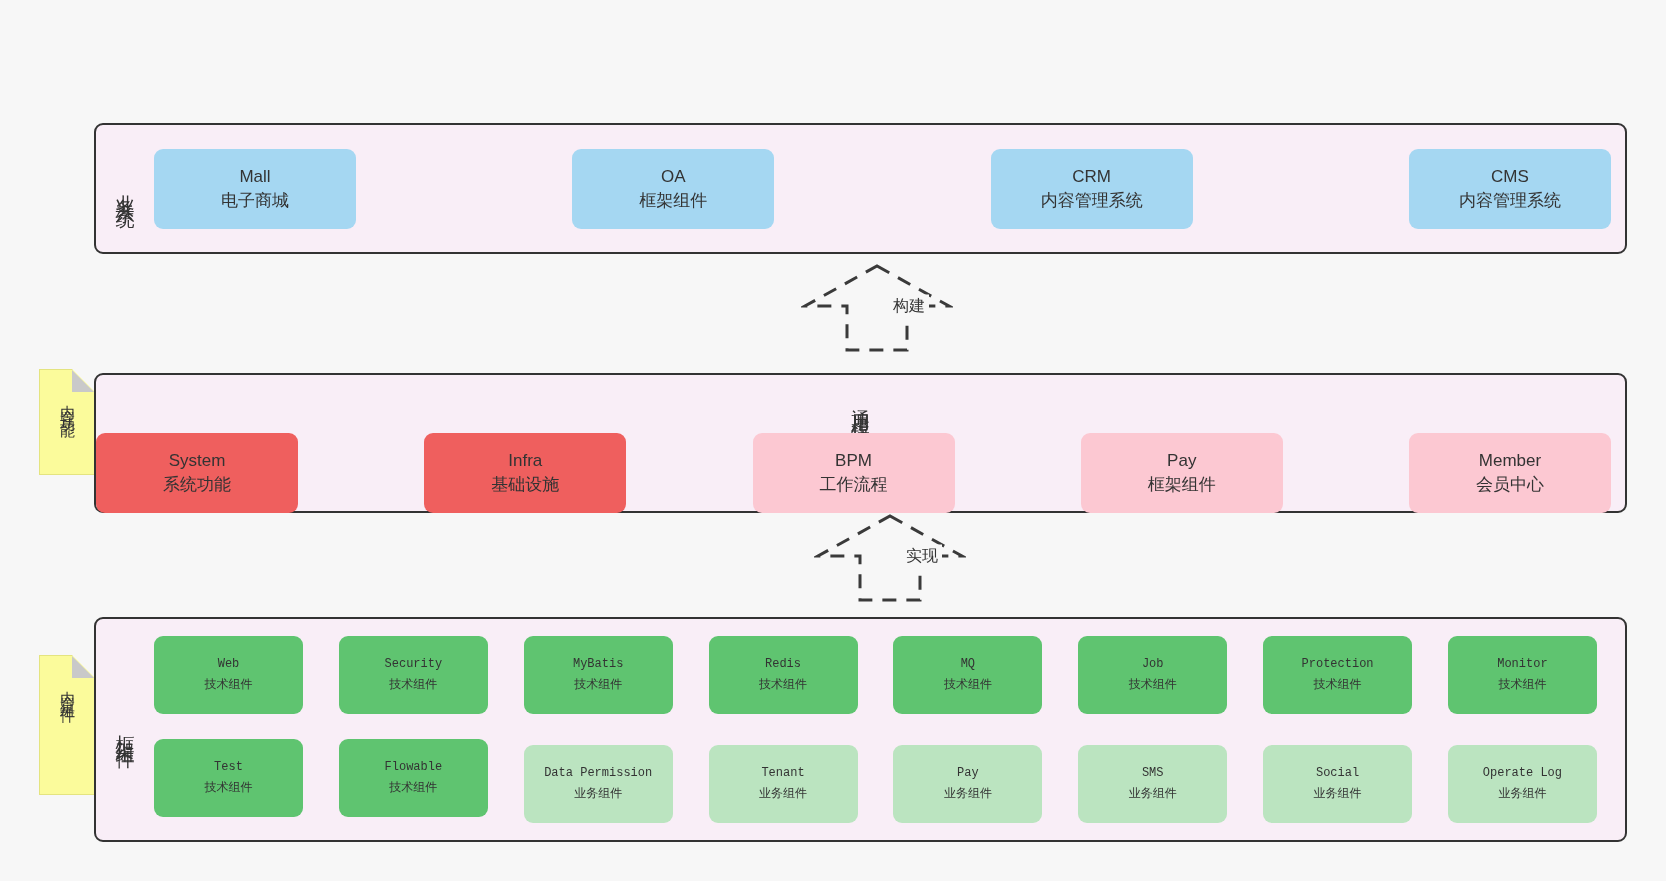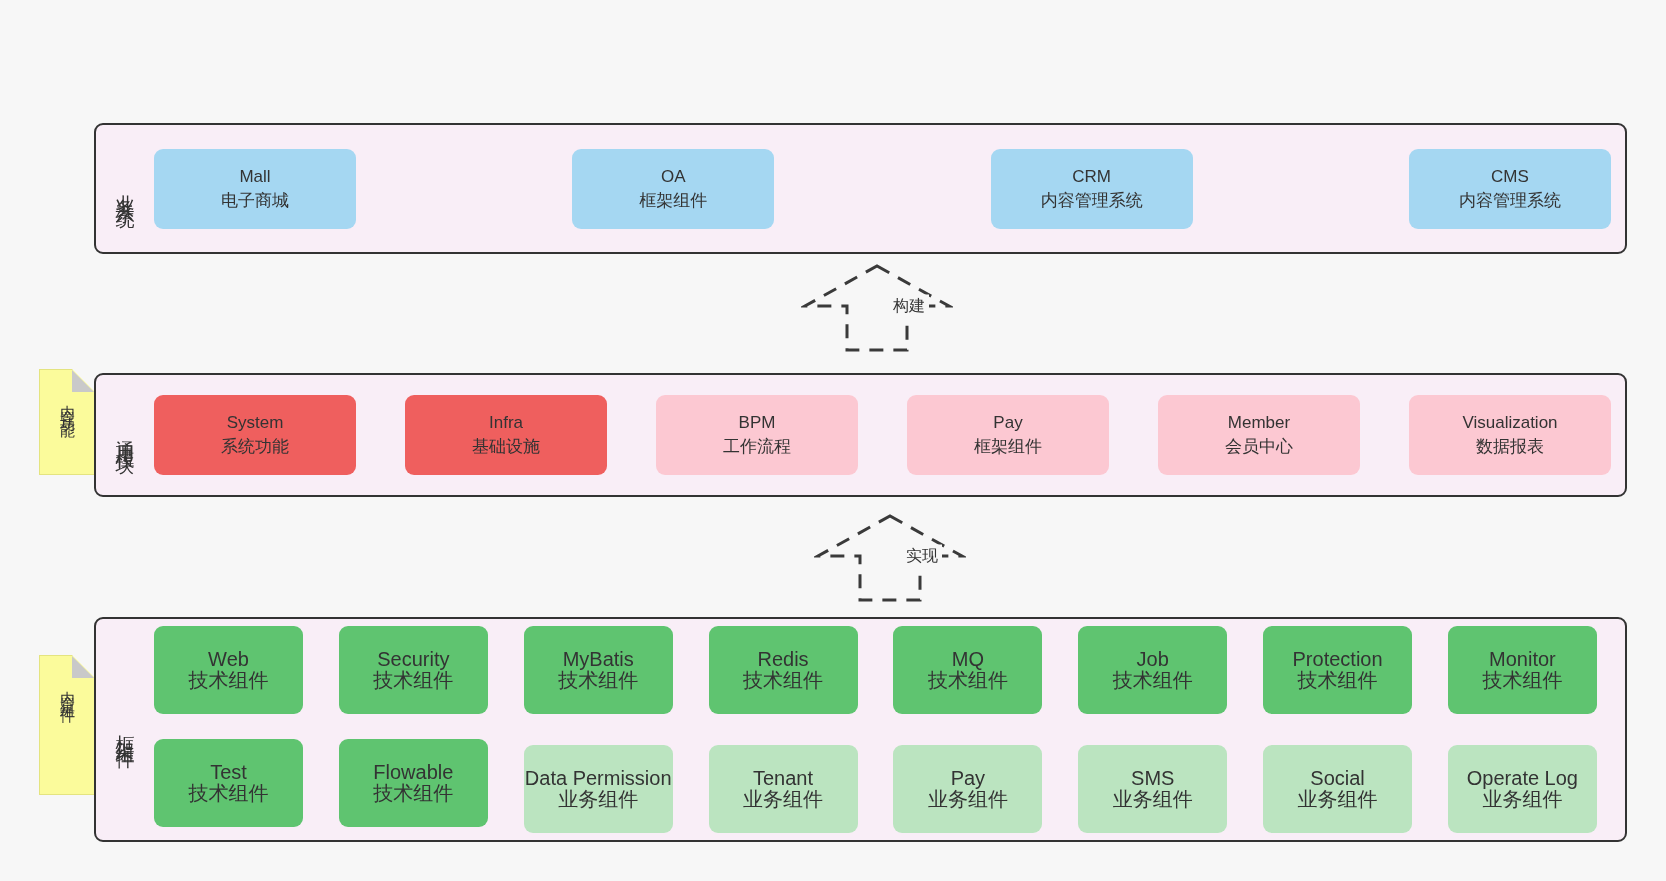--- a/index.html
+++ b/index.html
@@ -17,21 +17,21 @@
     position: absolute;
     left: 94px;
     width: 1533px;
     background: #f9eef7;
     border: 2px solid #333333;
     border-radius: 9px;
     display: flex;
     z-index: 1;
   }
   #band1 { top: 123px; height: 131px; }
-  #band2 { top: 373px; height: 124px; }
+  #band2 { top: 373px; height: 140px; flex-direction: column; }
   #band3 { top: 617px; height: 225px; }
 
   .band-label {
     flex: 0 0 58px;
     display: flex;
     align-items: center;
     justify-content: center;
   }
   .vtext {
     writing-mode: vertical-lr;
@@ -63,21 +63,21 @@
     flex-direction: column;
     align-items: center;
     justify-content: center;
     text-align: center;
     border-radius: 9px;
     font-size: 17px;
     line-height: 24px;
     color: #333333;
   }
   .bx.lg { width: 202px; height: 80px; }
-  .bx.sm { width: 149px; height: 88px; font-size: 20px; line-height: 21px; }
+  .bx.sm { width: 149px; height: 78px; font-size: 12px; line-height: 21px; font-family: Liberation Mono, monospace; }
 
   .c-blue   { background: #a5d7f2; }
   .c-red    { background: #ef5f5e; }
   .c-pink   { background: #fcc8d2; }
   .c-dgreen { background: #5fc470; }
   .c-lgreen { background: #bbe4c0; margin-top: 6px; }
 
   
   .note {
     position: absolute;
@@ -192,24 +192,20 @@
         <span>工作流程</span>
       </div>
       <div class="bx lg c-pink">
         <span>Pay</span>
         <span>框架组件</span>
       </div>
       <div class="bx lg c-pink">
         <span>Member</span>
         <span>会员中心</span>
       </div>
-      <div class="bx lg c-pink">
-        <span>Visualization</span>
-        <span>数据报表</span>
-      </div>
     </div>
   </div>
 
   <div class="arrow" id="arrow2">
     <svg width="152" height="92" viewBox="0 0 152 92">
       <polygon points="76,4 148,44 106,44 106,88 46,88 46,44 4,44" fill="none" stroke="#3a3a3a" stroke-width="3" stroke-dasharray="14 10"></polygon>
     </svg>
     <span class="alabel">实现</span>
   </div>
 

